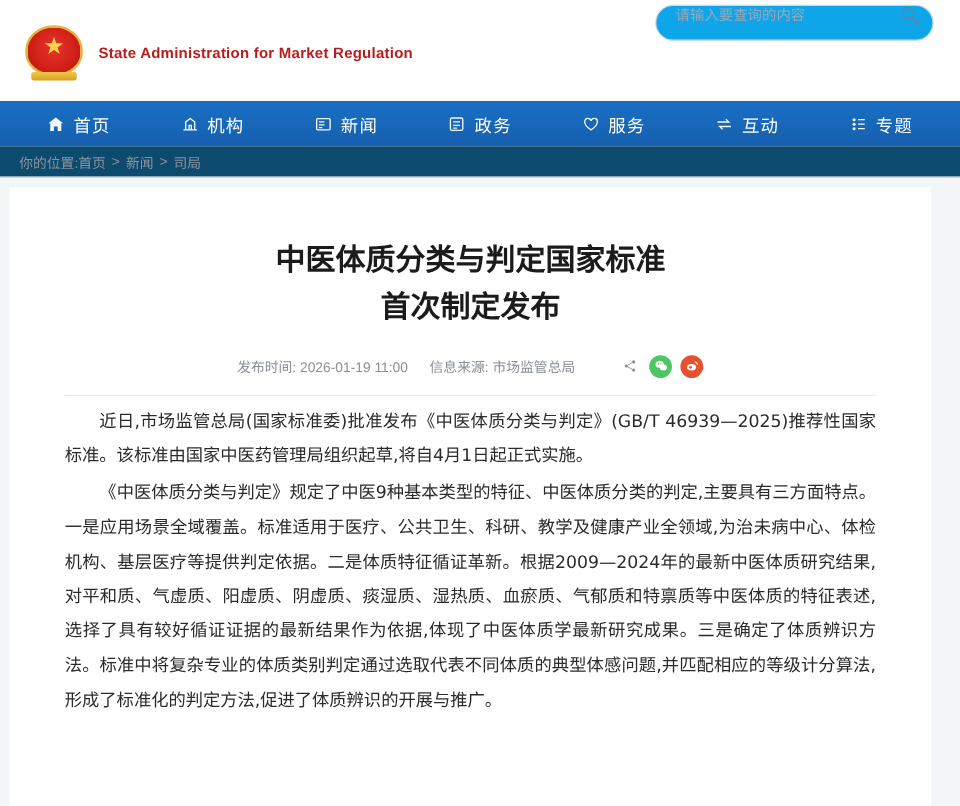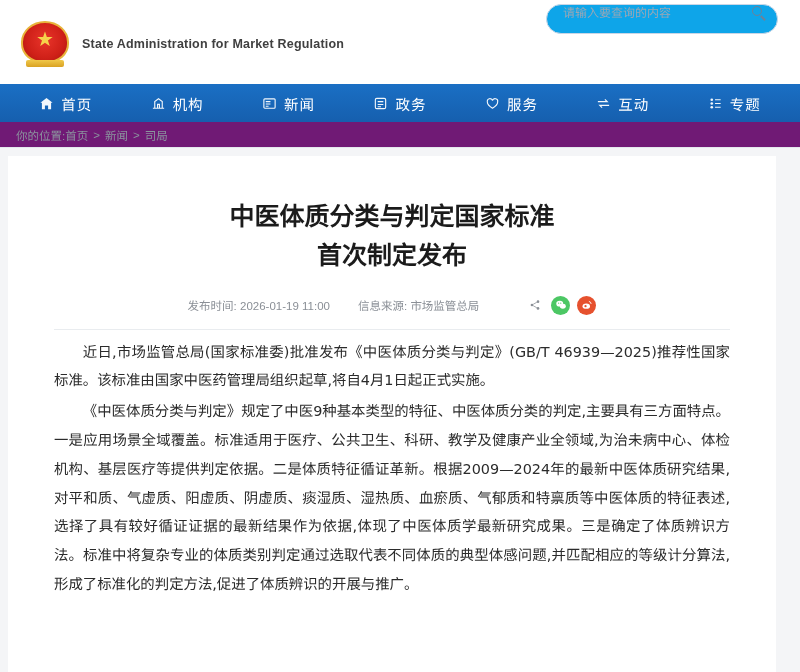--- a/index.html
+++ b/index.html
@@ -61,21 +61,21 @@
     font-size: 31px;
     font-weight: bold;
     color: #c8161d;
     letter-spacing: 2px;
     line-height: 1.08;
     font-family: "DejaVu Sans", "Liberation Sans", sans-serif;
   }
   .title-en {
     font-size: 12.5px;
     font-weight: bold;
-    color: #404040;
+    color: #b91c1c;
     letter-spacing: 0.2px;
     margin-top: 3px;
   }
   .search-box {
     position: absolute;
     right: 22px;
     top: 4px;
     width: 232px;
     height: 30px;
     border: 1px solid #c9d6e6;
@@ -138,21 +138,21 @@
   .nav-item .nav-ico {
     width: 15px; height: 15px;
     display: inline-block;
     opacity: .95;
   }
   .nav-ico svg { display: block; }
 
   
   .crumb {
     height: 26px;
-    background: #701a75;
+    background: #0c4a6e;
     display: flex;
     align-items: center;
     padding-left: 16px;
     font-size: 11.5px;
     color: #8b949e;
     border-bottom: 1px solid #e4e8ed;
   }
   .crumb span { color: #8b949e; }
   .crumb .sep { margin: 0 5px; }
 
@@ -175,21 +175,21 @@
     font-weight: bold;
     color: #1b1b1b;
     line-height: 1.55;
     font-family: "DejaVu Sans", "Liberation Sans", sans-serif;
   }
   .art-meta {
     margin-top: 20px;
     display: flex;
     align-items: center;
     justify-content: center;
-    gap: 28px;
+    gap: 18px;
     font-size: 11.5px;
     color: #8a8f96;
     position: relative;
   }
   .share {
     display: flex;
     align-items: center;
     gap: 7px;
     margin-left: 18px;
   }

